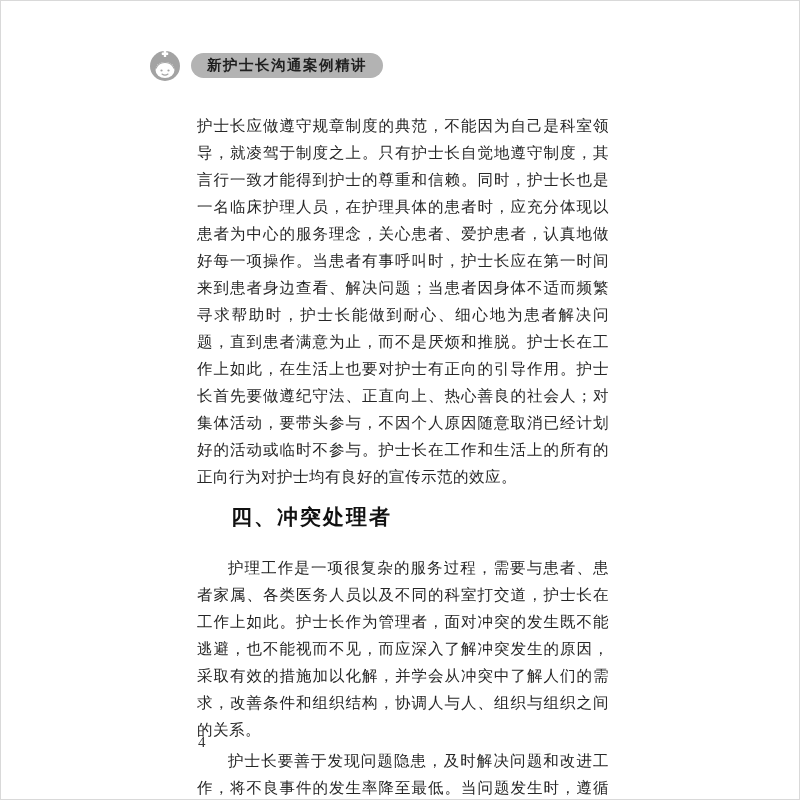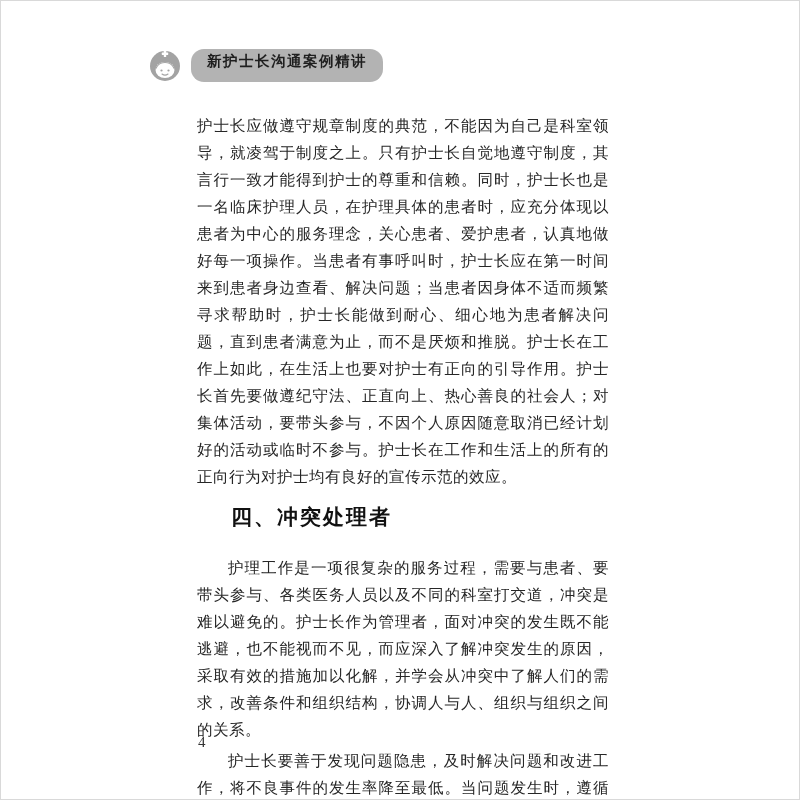--- a/index.html
+++ b/index.html
@@ -29,21 +29,21 @@
   .logo {
     width: 36px;
     height: 36px;
     display: inline-block;
     flex: 0 0 auto;
   }
   .title-pill {
     background: #b3b3b3;
     color: #1f1f1f;
     border-radius: 13px;
-    padding: 3px 16px 12px 16px;
+    padding: 3px 16px 4px 16px;
     font-family: "Liberation Sans", sans-serif;
     font-weight: bold;
     font-size: 14.5px;
     letter-spacing: 1.5px;
     line-height: 18px;
     white-space: nowrap;
   }
   .body-text {
     position: absolute;
     top: 107px;
@@ -99,20 +99,20 @@
     <span class="title-pill">
       <span>新护士长沟通案例精讲</span>
     </span>
   </div>
 
   <div class="body-text">
     <p>护士长应做遵守规章制度的典范，不能因为自己是科室领导，就凌驾于制度之上。只有护士长自觉地遵守制度，其言行一致才能得到护士的尊重和信赖。同时，护士长也是一名临床护理人员，在护理具体的患者时，应充分体现以患者为中心的服务理念，关心患者、爱护患者，认真地做好每一项操作。当患者有事呼叫时，护士长应在第一时间来到患者身边查看、解决问题；当患者因身体不适而频繁寻求帮助时，护士长能做到耐心、细心地为患者解决问题，直到患者满意为止，而不是厌烦和推脱。护士长在工作上如此，在生活上也要对护士有正向的引导作用。护士长首先要做遵纪守法、正直向上、热心善良的社会人；对集体活动，要带头参与，不因个人原因随意取消已经计划好的活动或临时不参与。护士长在工作和生活上的所有的正向行为对护士均有良好的宣传示范的效应。</p>
 
     <h2 class="section-heading">四、冲突处理者</h2>
 
-    <p class="indent">护理工作是一项很复杂的服务过程，需要与患者、要带头参与、各类医务人员以及不同的科室打交道，冲突是难以避免的。护士长作为管理者，面对冲突的发生既不能逃避，也不能视而不见，而应深入了解冲突发生的原因，采取有效的措施加以化解，并学会从冲突中了解人们的需求，改善条件和组织结构，协调人与人、组织与组织之间的关系。</p>
+    <p class="indent">护理工作是一项很复杂的服务过程，需要与患者、患者家属、各类医务人员以及不同的科室打交道，护士长在工作上如此。护士长作为管理者，面对冲突的发生既不能逃避，也不能视而不见，而应深入了解冲突发生的原因，采取有效的措施加以化解，并学会从冲突中了解人们的需求，改善条件和组织结构，协调人与人、组织与组织之间的关系。</p>
 
     <p class="indent">护士长要善于发现问题隐患，及时解决问题和改进工作，将不良事件的发生率降至最低。当问题发生时，遵循不良事件的处置流程，首先避免的是患者或护理人员可能造成伤害的行为的继续，积极协调相关人员开展救治工作。事后认真查找原因，善于从管理的角度找出不足并加以改进，而不是一味地追究个人原</p>
   </div>
 
   <div class="page-number">4</div>
 
 </div>
 
 </body></html>

